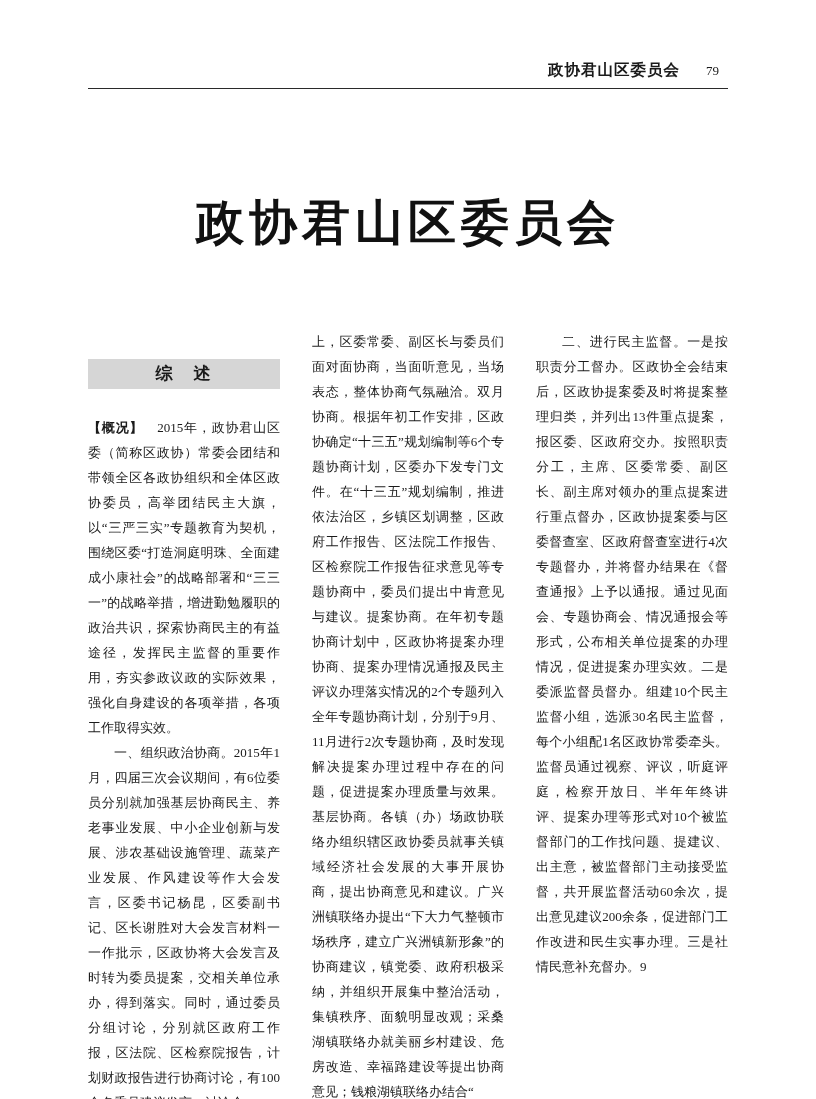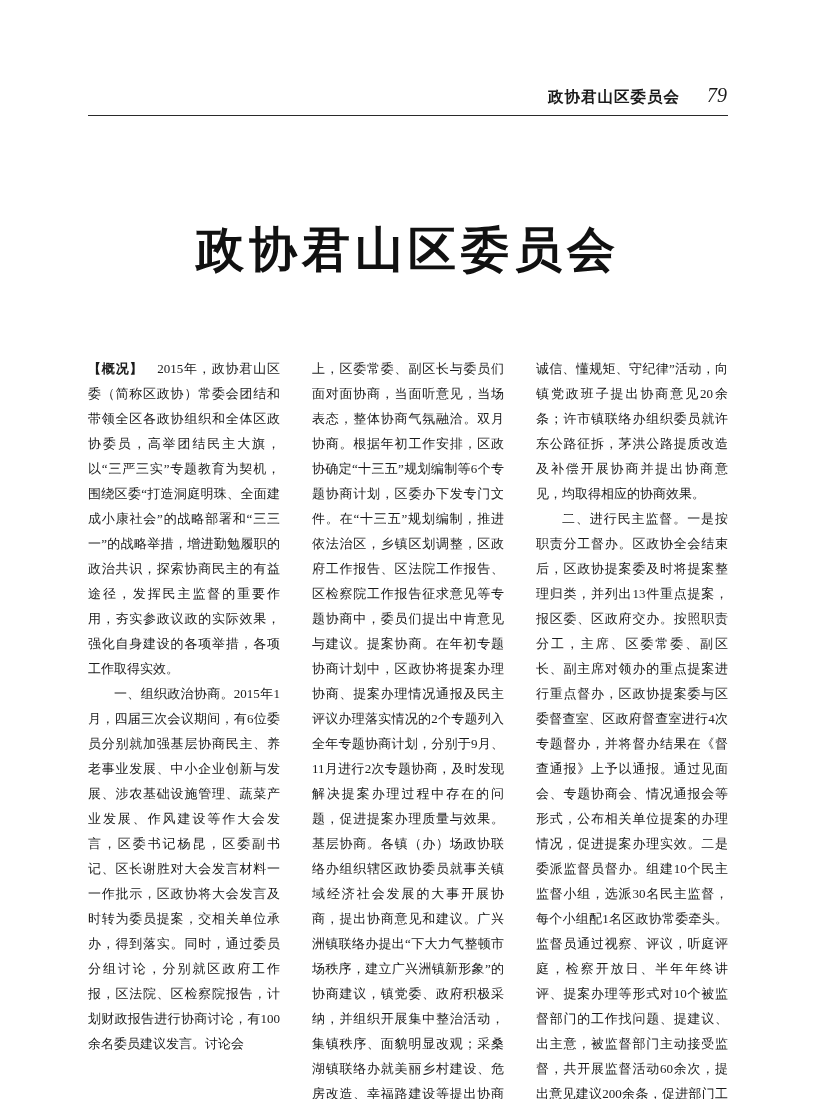--- a/index.html
+++ b/index.html
@@ -7,42 +7,41 @@
   body {
     font-family: "Liberation Serif", "DejaVu Serif", serif;
     color: #1a1a1a;
   }
   .page {
     position: relative;
     width: 816px;
     height: 1099px;
     margin: 0 auto;
     background: #ffffff;
-    padding: 84px 88px 0 88px;
+    padding: 60px 88px 0 88px;
     overflow: hidden;
   }
   
   .page-header {
     display: flex;
     justify-content: flex-end;
     align-items: baseline;
     gap: 26px;
     padding-bottom: 7px;
     border-bottom: 1.5px solid #2a2a2a;
   }
   .header-title {
     font-weight: 700;
     font-size: 15.5px;
     letter-spacing: 1px;
   }
   .header-page {
-    font-size: 20px;
+    font-size: 13px;
     min-width: 22px;
-    text-align: center;
-    font-style: italic;
+    text-align: left;
   }
   
   .main-title {
     margin-top: 102px;
     text-align: center;
     font-size: 48px;
     font-weight: 700;
     letter-spacing: 5px;
     color: #111;
   }
@@ -83,33 +82,35 @@
   <header class="page-header">
     <span class="header-title">政协君山区委员会</span>
     <span class="header-page">79</span>
   </header>
 
   <h1 class="main-title">政协君山区委员会</h1>
 
   <main class="columns">
 
     <div class="column">
+      <div class="section-label-box">
+        <span>综　述</span>
+      </div>
       <div>
           <p class="para no-indent"><span class="lead">【概况】</span>　2015年，政协君山区委（简称区政协）常委会团结和带领全区各政协组织和全体区政协委员，高举团结民主大旗，以“三严三实”专题教育为契机，围绕区委“打造洞庭明珠、全面建成小康社会”的战略部署和“三三一”的战略举措，增进勤勉履职的政治共识，探索协商民主的有益途径，发挥民主监督的重要作用，夯实参政议政的实际效果，强化自身建设的各项举措，各项工作取得实效。</p>
           <p class="para">一、组织政治协商。2015年1月，四届三次会议期间，有6位委员分别就加强基层协商民主、养老事业发展、中小企业创新与发展、涉农基础设施管理、蔬菜产业发展、作风建设等作大会发言，区委书记杨昆，区委副书记、区长谢胜对大会发言材料一一作批示，区政协将大会发言及时转为委员提案，交相关单位承办，得到落实。同时，通过委员分组讨论，分别就区政府工作报，区法院、区检察院报告，计划财政报告进行协商讨论，有100余名委员建议发言。讨论会</p>
         </div>
     </div>
 
     <div class="column">
       <div>
           <p class="para no-indent">上，区委常委、副区长与委员们面对面协商，当面听意见，当场表态，整体协商气氛融洽。双月协商。根据年初工作安排，区政协确定“十三五”规划编制等6个专题协商计划，区委办下发专门文件。在“十三五”规划编制，推进依法治区，乡镇区划调整，区政府工作报告、区法院工作报告、区检察院工作报告征求意见等专题协商中，委员们提出中肯意见与建议。提案协商。在年初专题协商计划中，区政协将提案办理协商、提案办理情况通报及民主评议办理落实情况的2个专题列入全年专题协商计划，分别于9月、11月进行2次专题协商，及时发现解决提案办理过程中存在的问题，促进提案办理质量与效果。基层协商。各镇（办）场政协联络办组织辖区政协委员就事关镇域经济社会发展的大事开展协商，提出协商意见和建议。广兴洲镇联络办提出“下大力气整顿市场秩序，建立广兴洲镇新形象”的协商建议，镇党委、政府积极采纳，并组织开展集中整治活动，集镇秩序、面貌明显改观；采桑湖镇联络办就美丽乡村建设、危房改造、幸福路建设等提出协商意见；钱粮湖镇联络办结合“</p>
         </div>
     </div>
 
     <div class="column">
       <div>
-          <p class="para no-indent">诚信、懂规矩、守纪律”活动，向镇党政班子提出协商意见20余条；许市镇联络办组织委员就许东公路征拆，茅洪公路提质改造及补偿开展协商并提出协商意见，均取得相应的协商效果。</p>
           <p class="para">二、进行民主监督。一是按职责分工督办。区政协全会结束后，区政协提案委及时将提案整理归类，并列出13件重点提案，报区委、区政府交办。按照职责分工，主席、区委常委、副区长、副主席对领办的重点提案进行重点督办，区政协提案委与区委督查室、区政府督查室进行4次专题督办，并将督办结果在《督查通报》上予以通报。通过见面会、专题协商会、情况通报会等形式，公布相关单位提案的办理情况，促进提案办理实效。二是委派监督员督办。组建10个民主监督小组，选派30名民主监督，每个小组配1名区政协常委牵头。监督员通过视察、评议，听庭评庭，检察开放日、半年年终讲评、提案办理等形式对10个被监督部门的工作找问题、提建议、出主意，被监督部门主动接受监督，共开展监督活动60余次，提出意见建议200余条，促进部门工作改进和民生实事办理。三是社情民意补充督办。9</p>
         </div>
     </div>
 
   </main>
 </div>
 
 </body></html>

